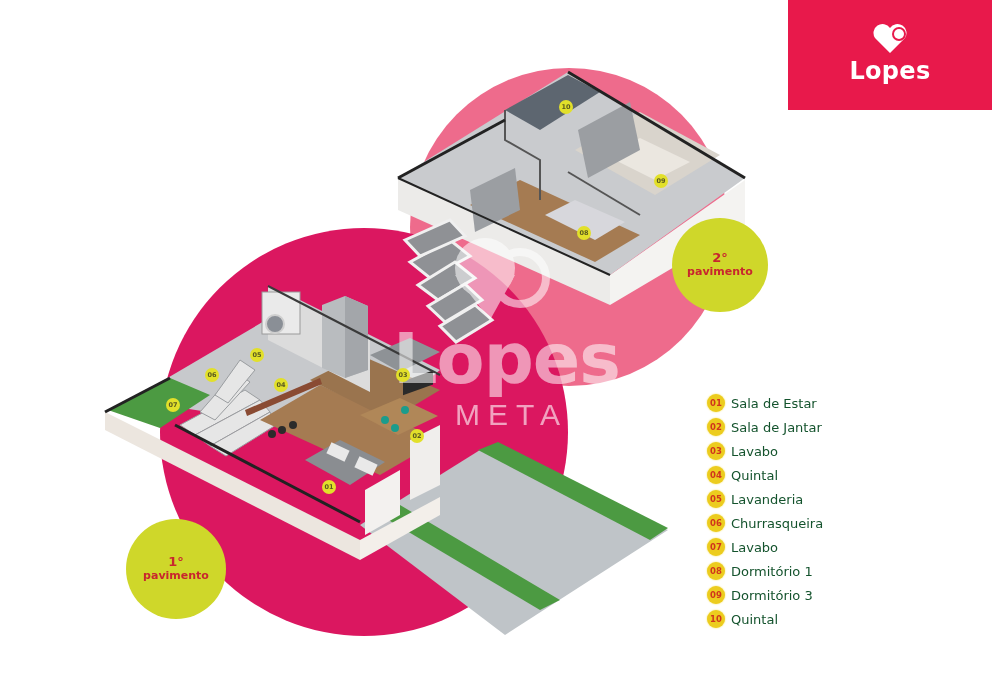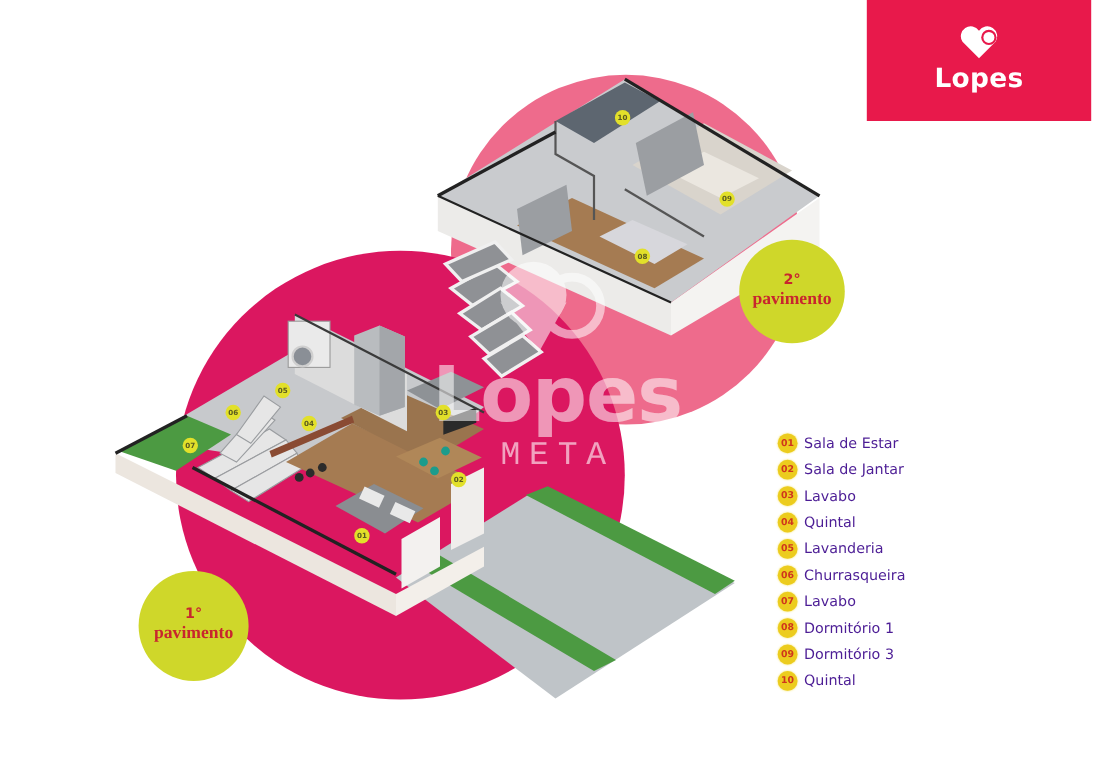--- a/index.html
+++ b/index.html
@@ -25,45 +25,45 @@
   .disc-upper { left: 410px; top: 68px; width: 318px; height: 318px; background: #ee6b8c; }
   .disc-lower { left: 160px; top: 228px; width: 408px; height: 408px; background: #db1760; }
 
   .floor-badge {
     position: absolute; border-radius: 50%; background: #cfd72a;
     display: flex; flex-direction: column; align-items: center; justify-content: center;
     color: #c8262e; font-weight: bold; font-family: "DejaVu Sans", sans-serif;
     text-align: center; line-height: 1.15;
   }
   .floor-badge .num { font-size: 13px; }
-  .floor-badge .lbl { font-size: 16px; font-family: Liberation Serif, serif; }
+  .floor-badge .lbl { font-size: 11px; }
   .badge-2 { left: 672px; top: 218px; width: 96px; height: 94px; }
   .badge-1 { left: 126px; top: 519px; width: 100px; height: 100px; }
 
   
   .plan { position: absolute; left: 0; top: 0; }
   .wm-text {
     position: absolute; left: 393px; top: 318px; font-size: 70px; font-weight: bold;
     color: rgba(255,255,255,0.55); font-family: "DejaVu Sans", sans-serif; letter-spacing: -1px;
   }
   .wm-sub {
     position: absolute; left: 455px; top: 398px; font-size: 30px;
-    color: rgba(255,255,255,0.6); letter-spacing: 8px; font-family: Liberation Mono, monospace;
+    color: rgba(255,255,255,0.6); letter-spacing: 8px; font-family: Liberation Sans, sans-serif;
   }
 
   
   .legend { position: absolute; left: 707px; top: 391px; }
   .legend-item { display: flex; align-items: center; height: 24px; }
   .legend-num {
     width: 18px; height: 18px; border-radius: 50%; background: #eccc1e;
     box-shadow: 0 0 2px #f3df56;
     color: #d0361c; font-size: 8.5px; font-weight: bold; font-family: "DejaVu Sans", sans-serif;
     display: flex; align-items: center; justify-content: center; margin-right: 6px;
   }
-  .legend-label { font-size: 13px; color: #4c1d95; font-family: "DejaVu Sans", sans-serif; }
+  .legend-label { font-size: 13px; color: #14532d; font-family: "DejaVu Sans", sans-serif; }
 
   .room-tag {
     position: absolute; width: 14px; height: 14px; border-radius: 50%;
     background: #e2e02a; color: #5a5a20; font-size: 6.5px; font-weight: bold;
     display: flex; align-items: center; justify-content: center; font-family: "DejaVu Sans", sans-serif;
   }
 </style>
 </head>
 <body>
 

